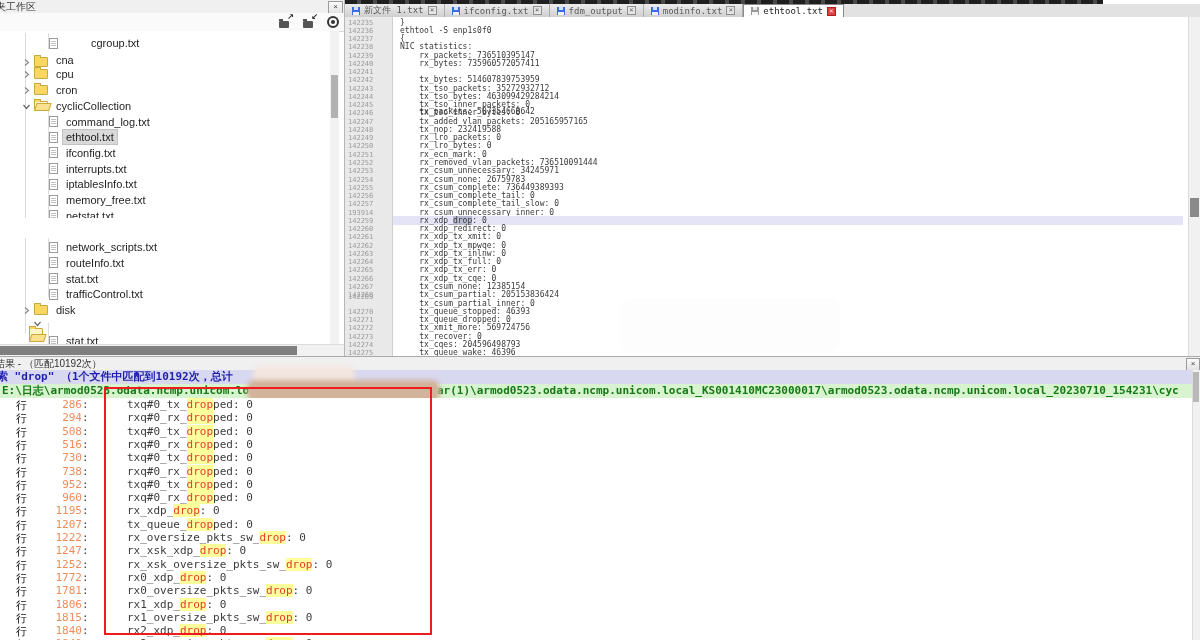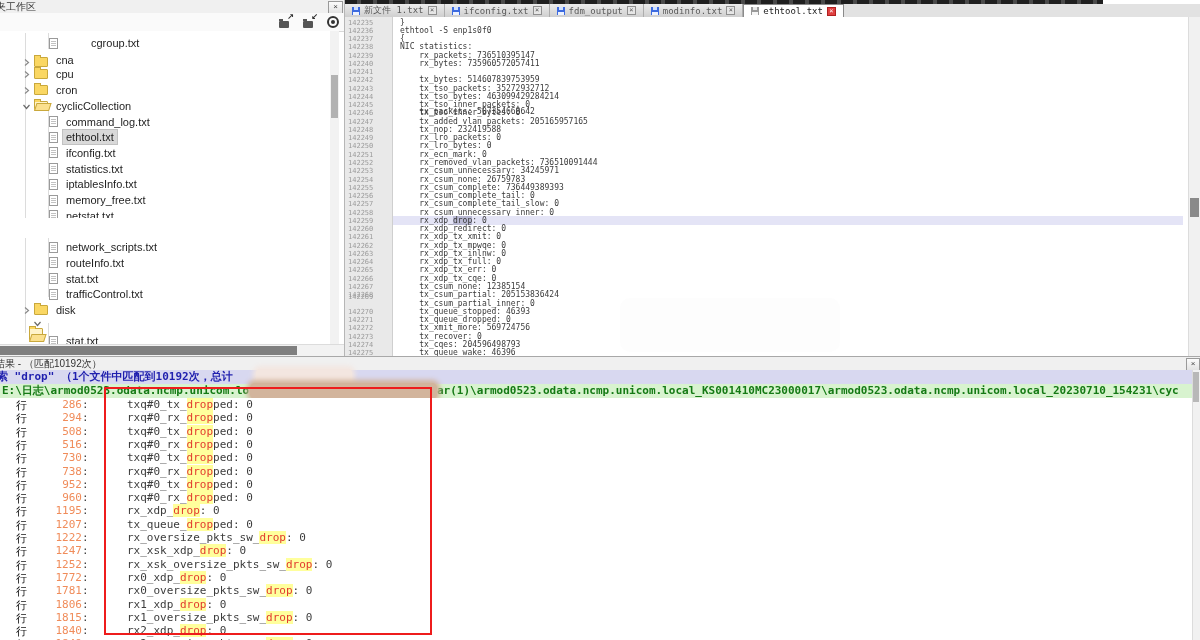--- a/index.html
+++ b/index.html
@@ -165,21 +165,21 @@
         <div class="tree-item selected" style="top: 98.2px; left: 49px;">
           <div class="page"></div>
           <span class="tree-label">ethtool.txt</span>
         </div>
         <div class="tree-item" style="top: 113.9px; left: 49px;">
           <div class="page"></div>
           <span class="tree-label">ifconfig.txt</span>
         </div>
         <div class="tree-item" style="top: 129.6px; left: 49px;">
           <div class="page"></div>
-          <span class="tree-label">statistics.txt</span>
+          <span class="tree-label">interrupts.txt</span>
         </div>
         <div class="tree-item" style="top: 145.3px; left: 49px;">
           <div class="page"></div>
           <span class="tree-label">iptablesInfo.txt</span>
         </div>
         <div class="tree-item" style="top: 161px; left: 49px;">
           <div class="page"></div>
           <span class="tree-label">memory_free.txt</span>
         </div>
         <div class="tree-item" style="top: 176.7px; left: 49px;">
@@ -297,21 +297,21 @@
       <div class="lnum" style="top: 150.288px;">142253</div>
       <div class="cline" style="top: 150.288px;">    rx_csum_unnecessary: 34245971</div>
       <div class="lnum" style="top: 158.554px;">142254</div>
       <div class="cline" style="top: 158.554px;">    rx_csum_none: 26759783</div>
       <div class="lnum" style="top: 166.82px;">142255</div>
       <div class="cline" style="top: 166.82px;">    rx_csum_complete: 736449389393</div>
       <div class="lnum" style="top: 175.086px;">142256</div>
       <div class="cline" style="top: 175.086px;">    rx_csum_complete_tail: 0</div>
       <div class="lnum" style="top: 183.352px;">142257</div>
       <div class="cline" style="top: 183.352px;">    rx_csum_complete_tail_slow: 0</div>
-      <div class="lnum" style="top: 191.618px;">142258</div>
+      <div class="lnum" style="top: 191.618px;">193914</div>
       <div class="cline" style="top: 191.618px;">    rx_csum_unnecessary_inner: 0</div>
       <div class="curline-bg" style="top: 199.384px;"></div>
       <div class="lnum" style="top: 199.884px;">142259</div>
       <div class="cline" style="top: 199.884px;"><span>    rx_xdp_</span><span class="selword">drop</span><span>: 0</span></div>
       <div class="lnum" style="top: 208.15px;">142260</div>
       <div class="cline" style="top: 208.15px;">    rx_xdp_redirect: 0</div>
       <div class="lnum" style="top: 216.416px;">142261</div>
       <div class="cline" style="top: 216.416px;">    rx_xdp_tx_xmit: 0</div>
       <div class="lnum" style="top: 224.682px;">142262</div>
       <div class="cline" style="top: 224.682px;">    rx_xdp_tx_mpwqe: 0</div>

